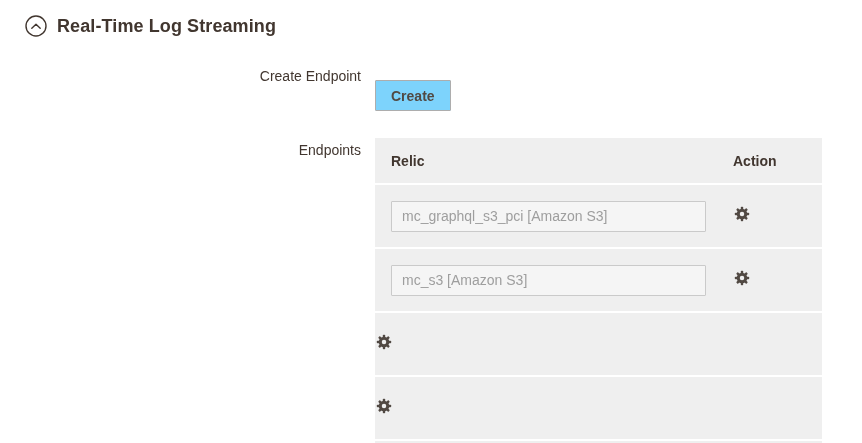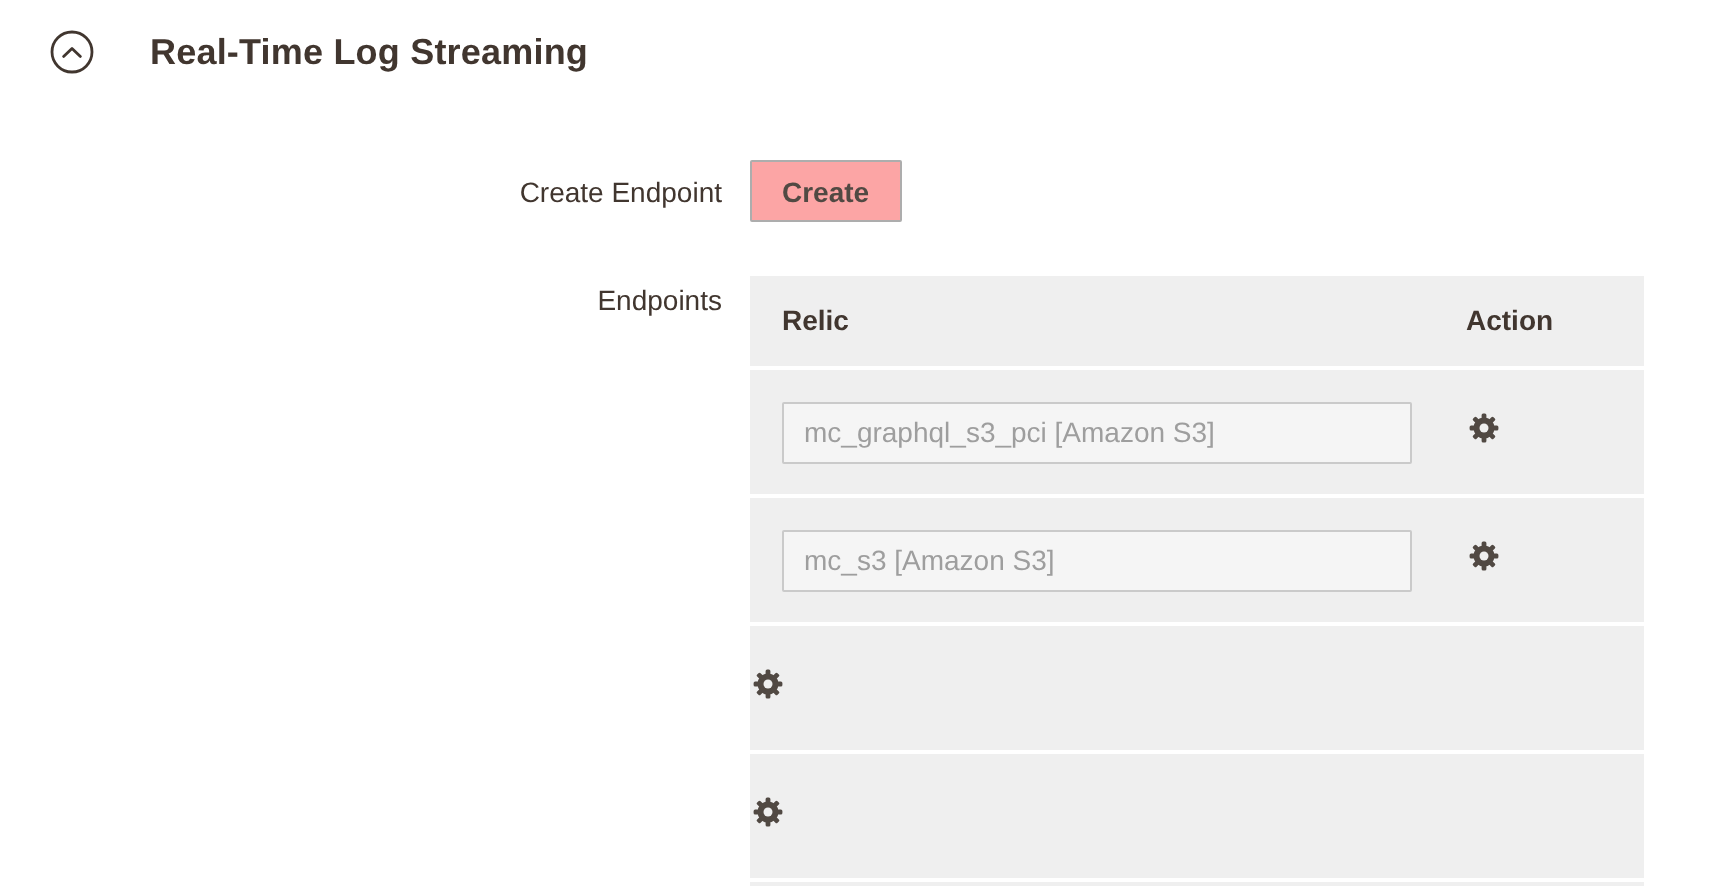--- a/index.html
+++ b/index.html
@@ -16,47 +16,47 @@
     color: #41362f;
   }
 
   
   .section-header {
     position: absolute;
     left: 25px;
     top: 15px;
     display: flex;
     align-items: center;
-    gap: 28px;
+    gap: 10px;
     cursor: pointer;
   }
   .section-title {
     font-size: 18px;
     font-weight: bold;
     color: #41362f;
     letter-spacing: 0.1px;
   }
 
   
   .create-label {
     position: absolute;
     left: 0;
-    top: 88px;
+    top: 68px;
     width: 361px;
     text-align: right;
     font-size: 14px;
     color: #41362f;
   }
   .create-button {
     position: absolute;
     left: 375px;
     top: 80px;
     height: 31px;
     padding: 0 15px;
-    background: #fca5a5;
+    background: #7dd3fc;
     border: 1px solid #adadad;
     border-radius: 1px;
     font-family: "Liberation Sans", "DejaVu Sans", sans-serif;
     font-size: 14px;
     font-weight: bold;
     color: #514943;
     cursor: pointer;
   }
 
   

